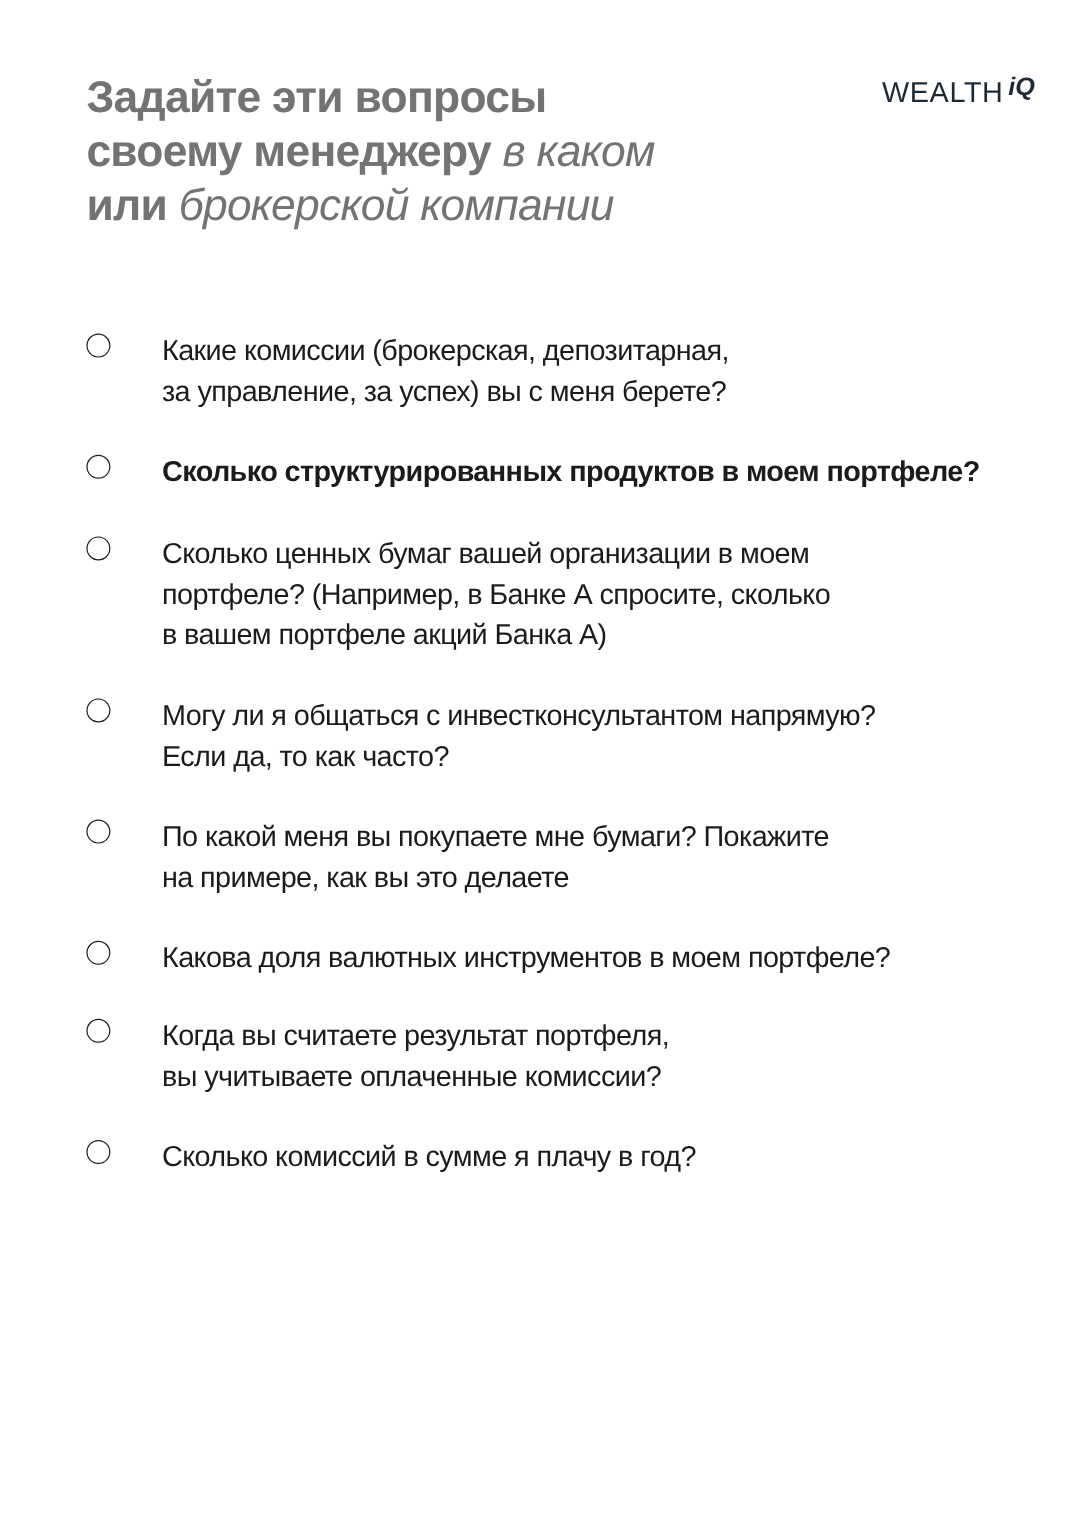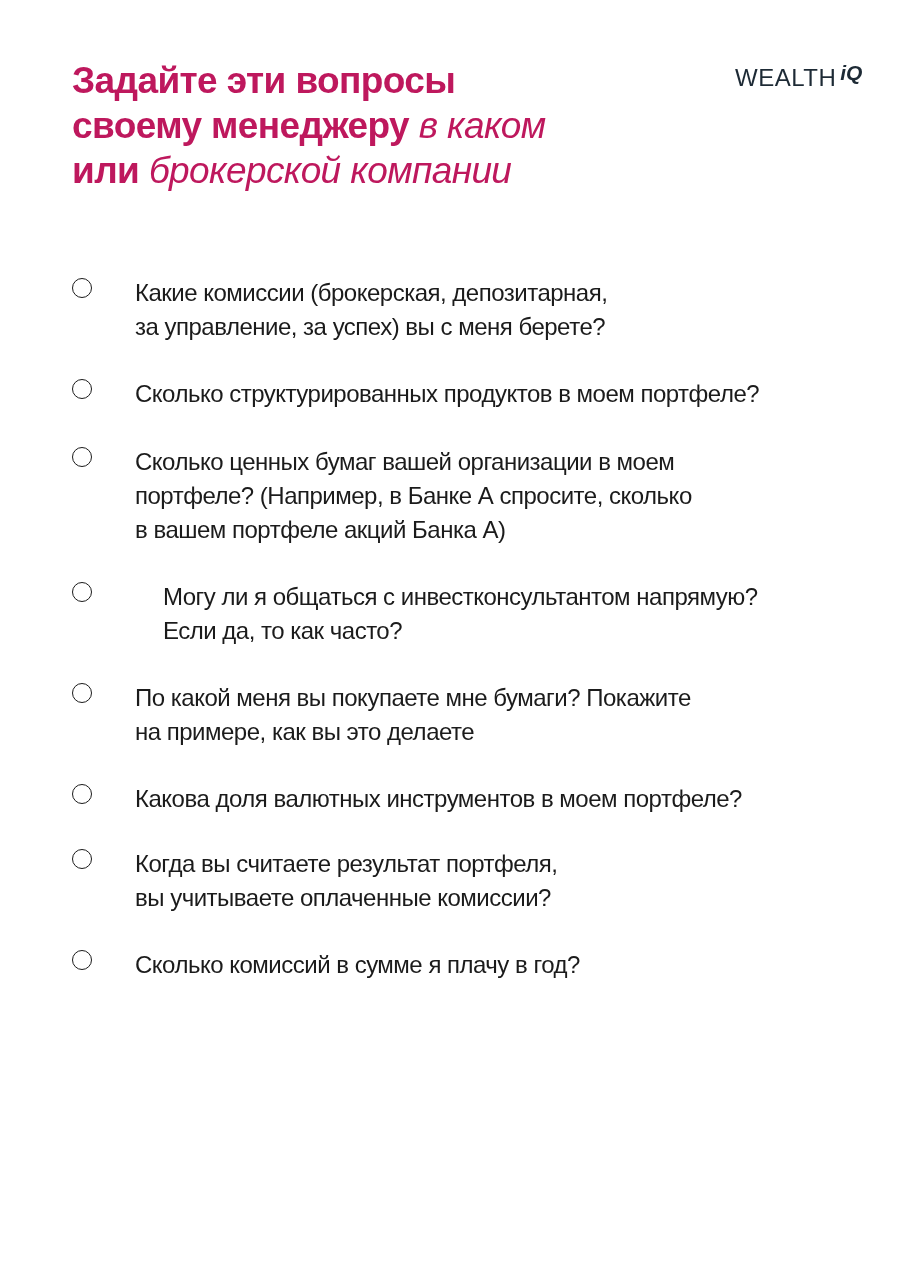--- a/index.html
+++ b/index.html
@@ -18,21 +18,21 @@
     .header {
       position: absolute;
       left: 72px;
       top: 58px;
       width: 560px;
     }
     .title {
       margin: 0;
       font-size: 37px;
       line-height: 45px;
-      color: #be185d;
+      color: #737373;
       letter-spacing: -0.6px;
     }
     .title .bold {
       font-weight: 700;
     }
     .title .light {
       font-weight: 400;
       font-style: italic;
     }
     .logo {
@@ -105,31 +105,31 @@
   <span class="logo-word">WEALTH</span>
   <span class="logo-iq">iQ</span>
 </div>
 
 <ul class="questions">
   <li class="question" style="margin-bottom:33px;">
     <span class="checkbox"></span>
     <span class="q-text">Какие комиссии (брокерская, депозитарная,
 за управление, за успех) вы с меня берете?</span>
   </li>
-  <li class="question" style="margin-bottom:34px;">
+  <li class="question" style="margin-bottom:34px;font-weight:bold;">
     <span class="checkbox"></span>
     <span class="q-text">Сколько структурированных продуктов в моем портфеле?</span>
   </li>
   <li class="question" style="margin-bottom:33px;">
     <span class="checkbox"></span>
     <span class="q-text">Сколько ценных бумаг вашей организации в моем
 портфеле? (Например, в Банке А спросите, сколько
 в вашем портфеле акций Банка А)</span>
   </li>
-  <li class="question" style="margin-bottom:33px;gap:28px;">
+  <li class="question" style="margin-bottom:33px;">
     <span class="checkbox"></span>
     <span class="q-text">Могу ли я общаться с инвестконсультантом напрямую?
 Если да, то как часто?</span>
   </li>
   <li class="question" style="margin-bottom:33px;">
     <span class="checkbox"></span>
     <span class="q-text">По какой меня вы покупаете мне бумаги? Покажите
 на примере, как вы это делаете</span>
   </li>
   <li class="question" style="margin-bottom:31px;">

